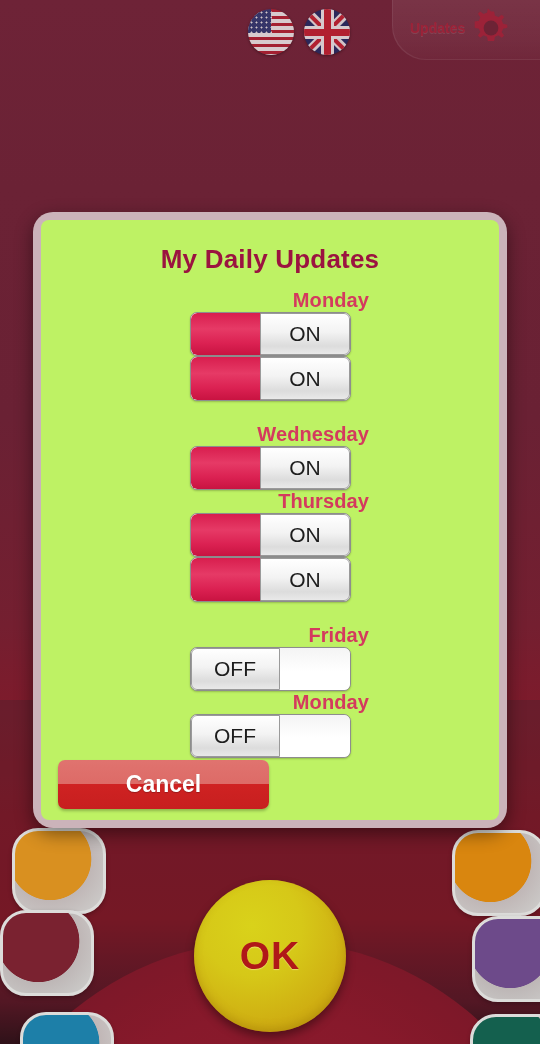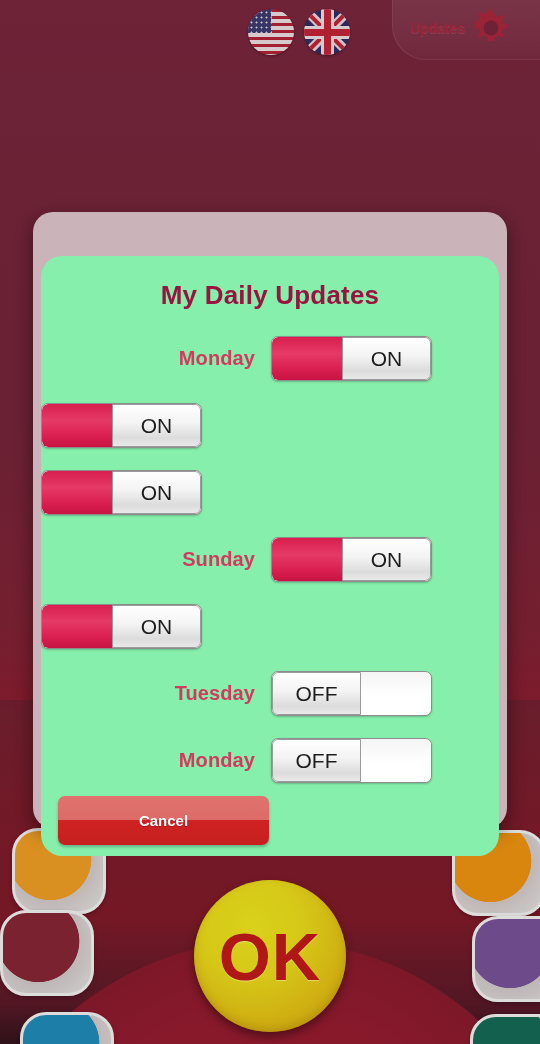--- a/index.html
+++ b/index.html
@@ -70,21 +70,21 @@
     height: 152px;
     margin-left: -76px;
     border-radius: 50%;
     background: radial-gradient(circle at 38% 30%, #d9d21a 0%, #d6c818 35%, #cfae12 70%, #c39a0e 100%);
     box-shadow: 0 5px 10px rgba(0,0,0,.4), inset 0 -4px 8px rgba(140,100,0,.3);
     display: flex;
     align-items: center;
     justify-content: center;
   }
   #ok-button span {
-    font-size: 67px;
+    font-size: 39px;
     font-weight: 700;
     color: #b01818;
     text-shadow: 0 1px 1px rgba(255,255,200,.45);
     letter-spacing: 1px;
   }
   #board-haze {
     position: absolute;
     left: 0; top: 0; right: 0; bottom: 0;
     background: rgba(60,35,45,.30);
     pointer-events: none;
@@ -211,43 +211,43 @@
     background: #cbb3ba;
     border-radius: 20px;
     box-shadow: 0 6px 18px rgba(0,0,0,.45);
     box-sizing: border-box;
     padding: 8px;
     z-index: 30;
   }
   #dialog-inner {
     width: 100%;
     height: 100%;
-    background: #86efac;
-    border-radius: 21px;
+    background: #bef264;
+    border-radius: 8px;
     box-sizing: border-box;
     position: relative;
     overflow: hidden;
-    margin-top: 36px;
   }
   #dialog-title {
     text-align: center;
     font-size: 26px;
     font-weight: 700;
     color: #9b1340;
     margin-top: 24px;
     letter-spacing: .2px;
   }
 
   #rows {
     margin-top: 14px;
   }
   .row {
     display: flex;
     align-items: center;
     height: 67px;
+    flex-direction: column;
   }
   .day-label {
     width: 230px;
     text-align: right;
     padding-right: 16px;
     box-sizing: border-box;
     font-size: 20px;
     font-weight: 700;
     color: #d43a5e;
     letter-spacing: .1px;
@@ -317,21 +317,21 @@
     display: flex;
     justify-content: space-between;
     padding: 0 17px;
     box-sizing: border-box;
   }
   .btn {
     width: 211px;
     height: 49px;
     border: none;
     border-radius: 7px;
-    font-size: 15px;
+    font-size: 23px;
     font-weight: 700;
     color: #ffffff;
     cursor: pointer;
     font-family: "Liberation Sans", sans-serif;
     text-shadow: 0 1px 1px rgba(0,0,0,.25);
     box-shadow: 0 2px 3px rgba(0,0,0,.25);
   }
   #cancel-button {
     background: linear-gradient(180deg, #e0736f 0%, #dd6b67 48%, #cf2222 50%, #c71f1f 100%);
   }
@@ -406,40 +406,41 @@
               <div class="knob">ON</div>
             </div>
           </div>
           <div class="row">
             <div class="toggle is-on">
               <div class="track-on"></div>
               <div class="knob">ON</div>
             </div>
           </div>
           <div class="row">
+            <div class="day-label">Wednesday</div>
             <div class="toggle is-on">
               <div class="track-on"></div>
               <div class="knob">ON</div>
             </div>
           </div>
           <div class="row">
-            <div class="day-label">Sunday</div>
+            <div class="day-label">Thursday</div>
             <div class="toggle is-on">
               <div class="track-on"></div>
               <div class="knob">ON</div>
             </div>
           </div>
           <div class="row">
             <div class="toggle is-on">
               <div class="track-on"></div>
               <div class="knob">ON</div>
             </div>
           </div>
           <div class="row">
-            <div class="day-label">Tuesday</div>
+            <div class="day-label">Friday</div>
             <div class="toggle is-off">
               <div class="track-off"></div>
               <div class="knob">OFF</div>
             </div>
           </div>
           <div class="row">
             <div class="day-label">Monday</div>
             <div class="toggle is-off">
               <div class="track-off"></div>
               <div class="knob">OFF</div>

